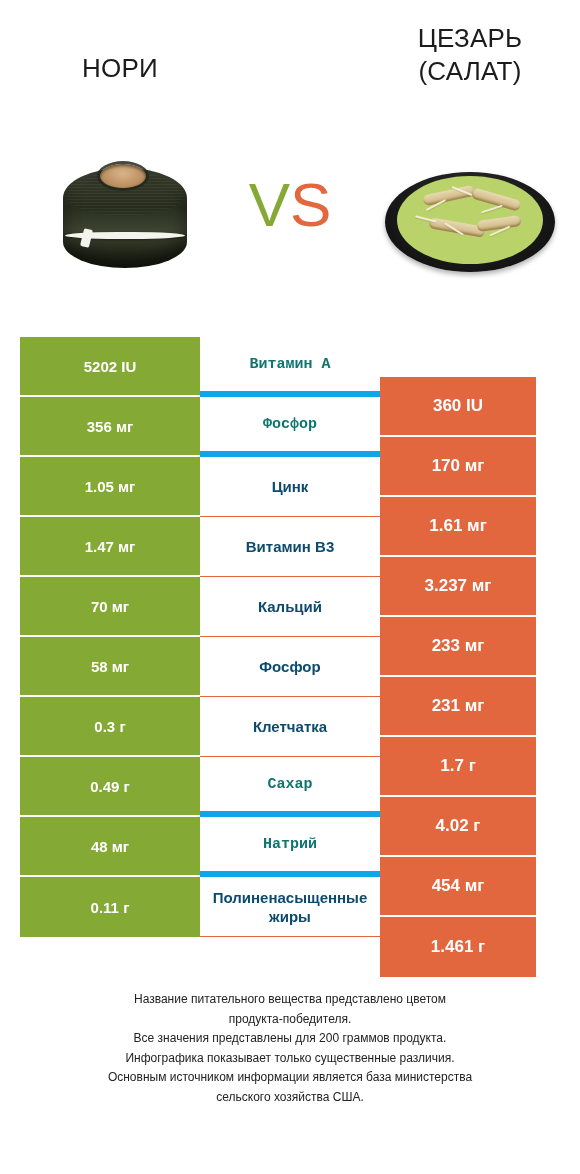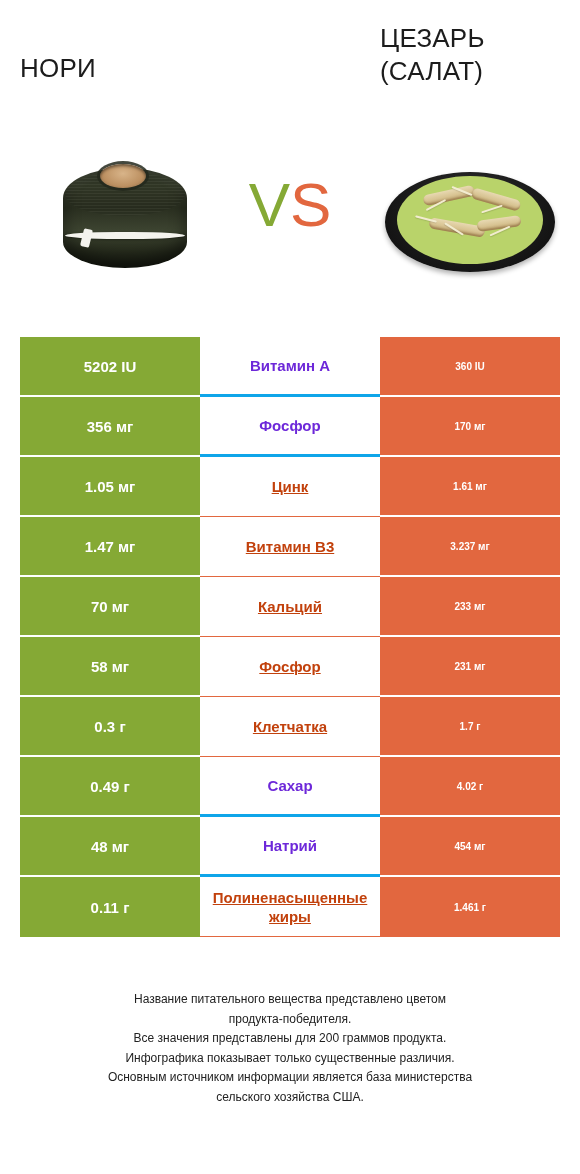--- a/index.html
+++ b/index.html
@@ -10,21 +10,21 @@
     overflow:hidden;
   }
   .page{ position:relative; width:580px; height:1174px; background:#fff; }
 
   
   .headers{
     position:absolute; top:0; left:0; width:580px; height:120px;
   }
   .title{
     position:absolute;
-    text-align:left;
+    text-align:center;
     color:#1c1c1c;
     font-size:26px;
     font-weight:400;
     line-height:33px;
     letter-spacing:.2px;
     text-transform:uppercase;
   }
   .title.left{ left:20px; width:200px; top:52px; }
   .title.right{ left:380px; width:180px; top:22px; }
 
@@ -117,26 +117,26 @@
     position:absolute; left:20px; top:337px; width:540px;
   }
   .row{ display:flex; width:540px; height:60px; }
   .cell{
     display:flex; align-items:center; justify-content:center; text-align:center;
   }
   .left-val{ width:180px; height:60px; background:#85a935; color:#ffffff;
     font-size:15px; font-weight:bold; border-bottom:2px solid #ffffff; }
   .name{ width:180px; height:60px; background:#ffffff;
     font-size:15px; font-weight:bold; line-height:19px; position:relative; }
-  .right-val{ width:180px; height:60px; background:#e2673f; color:#ffffff;
-    font-size:10px; font-weight:bold; border-bottom:2px solid #ffffff; }
+  .right-val{ width:156px; height:60px; background:#e2673f; color:#ffffff;
+    font-size:17px; font-weight:bold; border-bottom:2px solid #ffffff;margin-top:40px; }
   .name .nm{ white-space:nowrap; }
   .name.wrap .nm{ white-space:normal; width:190px; }
-  .row.win-left .name{ color:#6d28d9; border-bottom:3px solid #0ea5e9; }
-  .row.win-right .name{ color:#c2410c; border-bottom:1px solid #e2673f;text-decoration:underline; }
+  .row.win-left .name{ color:#0f766e; border-bottom:6px solid #0ea5e9;font-family:Liberation Mono, monospace; }
+  .row.win-right .name{ color:#0c4a6e; border-bottom:1px solid #e2673f; }
   .row:last-child .left-val,
   .row:last-child .right-val{ border-bottom:none; }
   .row:last-child .name{ border-bottom-width:1px; }
 
   
   .footer{
     position:absolute; left:30px; top:990px; width:520px;
     text-align:center; color:#222; font-size:12px; line-height:19.5px;
   }
   .footer div{ white-space:nowrap; }

